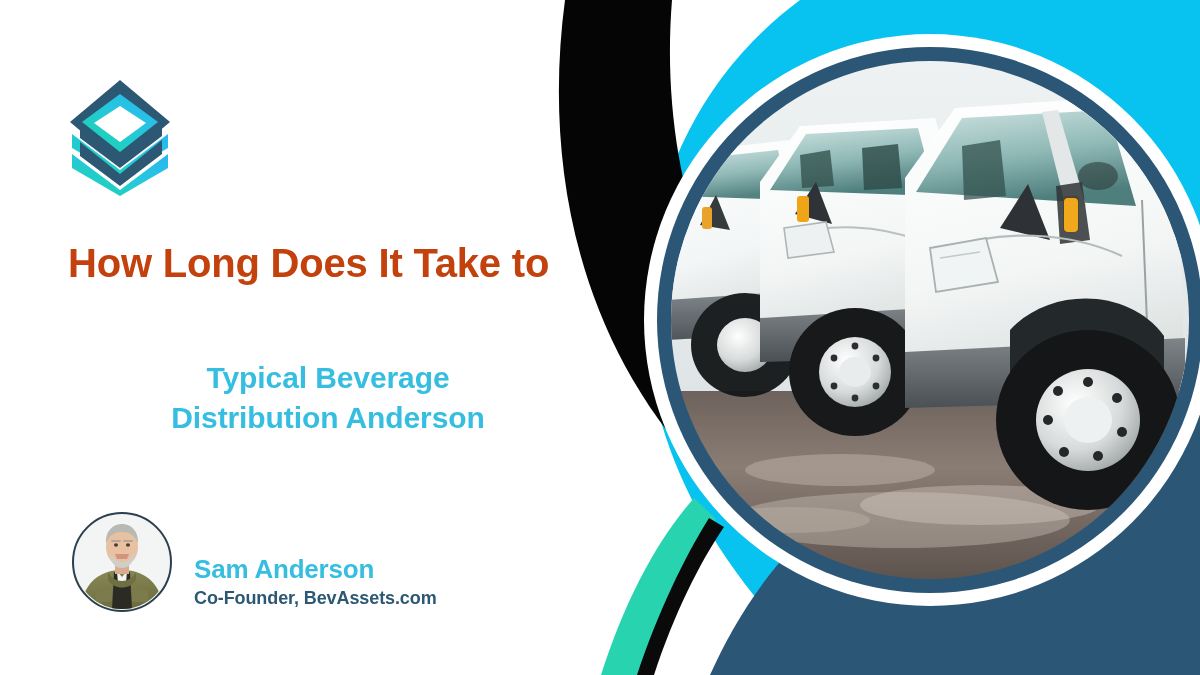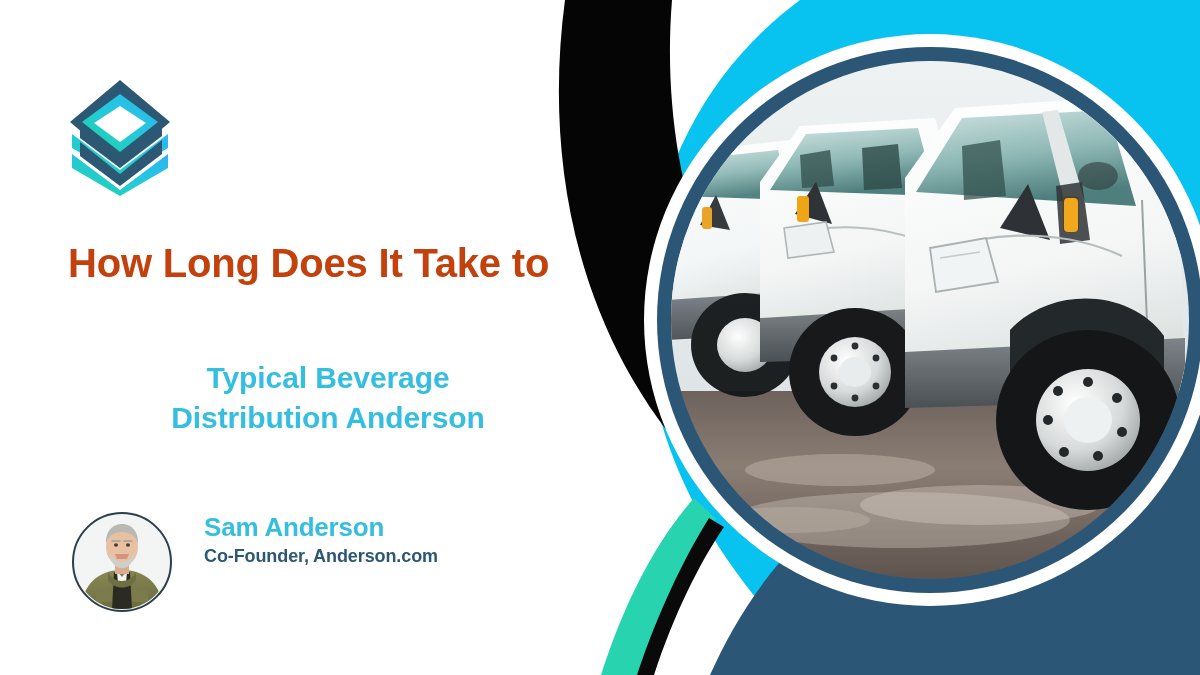--- a/index.html
+++ b/index.html
@@ -75,22 +75,22 @@
     color: #35BEE0;
     text-align: center;
   }
 
   
   .author {
     position: absolute;
     left: 72px;
     top: 512px;
     display: flex;
-    align-items: flex-start;
-    gap: 32px;
+    align-items: flex-end;
+    gap: 22px;
   }
   .avatar {
     position: relative;
     width: 96px;
     height: 96px;
     border-radius: 50%;
     overflow: hidden;
     border: 2px solid #2b3f4d;
     background: #f2f3f4;
     flex: 0 0 auto;
@@ -358,18 +358,18 @@
             <path d="M 38 27 L 46 27" stroke="#9e9e98" stroke-width="1.6" stroke-linecap="round"></path>
             <path d="M 50 27 L 58 27" stroke="#9e9e98" stroke-width="1.6" stroke-linecap="round"></path>
 
             <rect x="22" y="76" width="16" height="12" rx="2" fill="#7b7b4b"></rect>
             <rect x="58" y="76" width="16" height="12" rx="2" fill="#7b7b4b"></rect>
           </g>
         </svg>
       </div>
       <div class="author-text">
         <span class="author-name">Sam Anderson</span>
-        <span class="author-role">Co-Founder, Anderson.com</span>
+        <span class="author-role">Co-Founder, BevAssets.com</span>
       </div>
     </div>
 
   </div>
 </div>
 
 </body></html>

